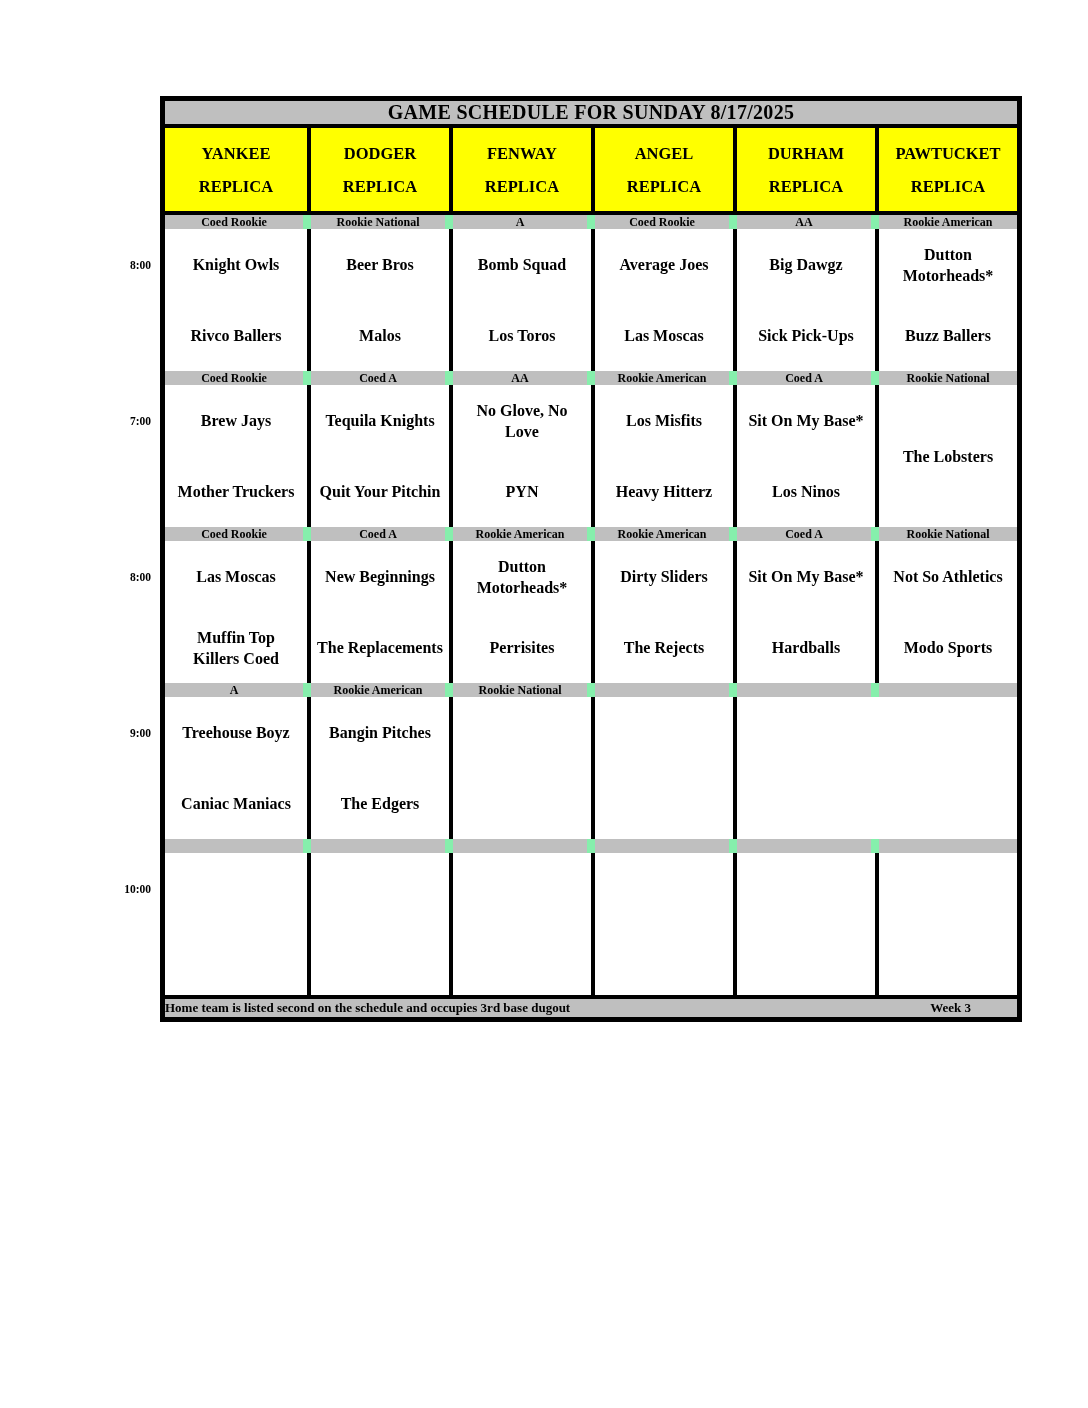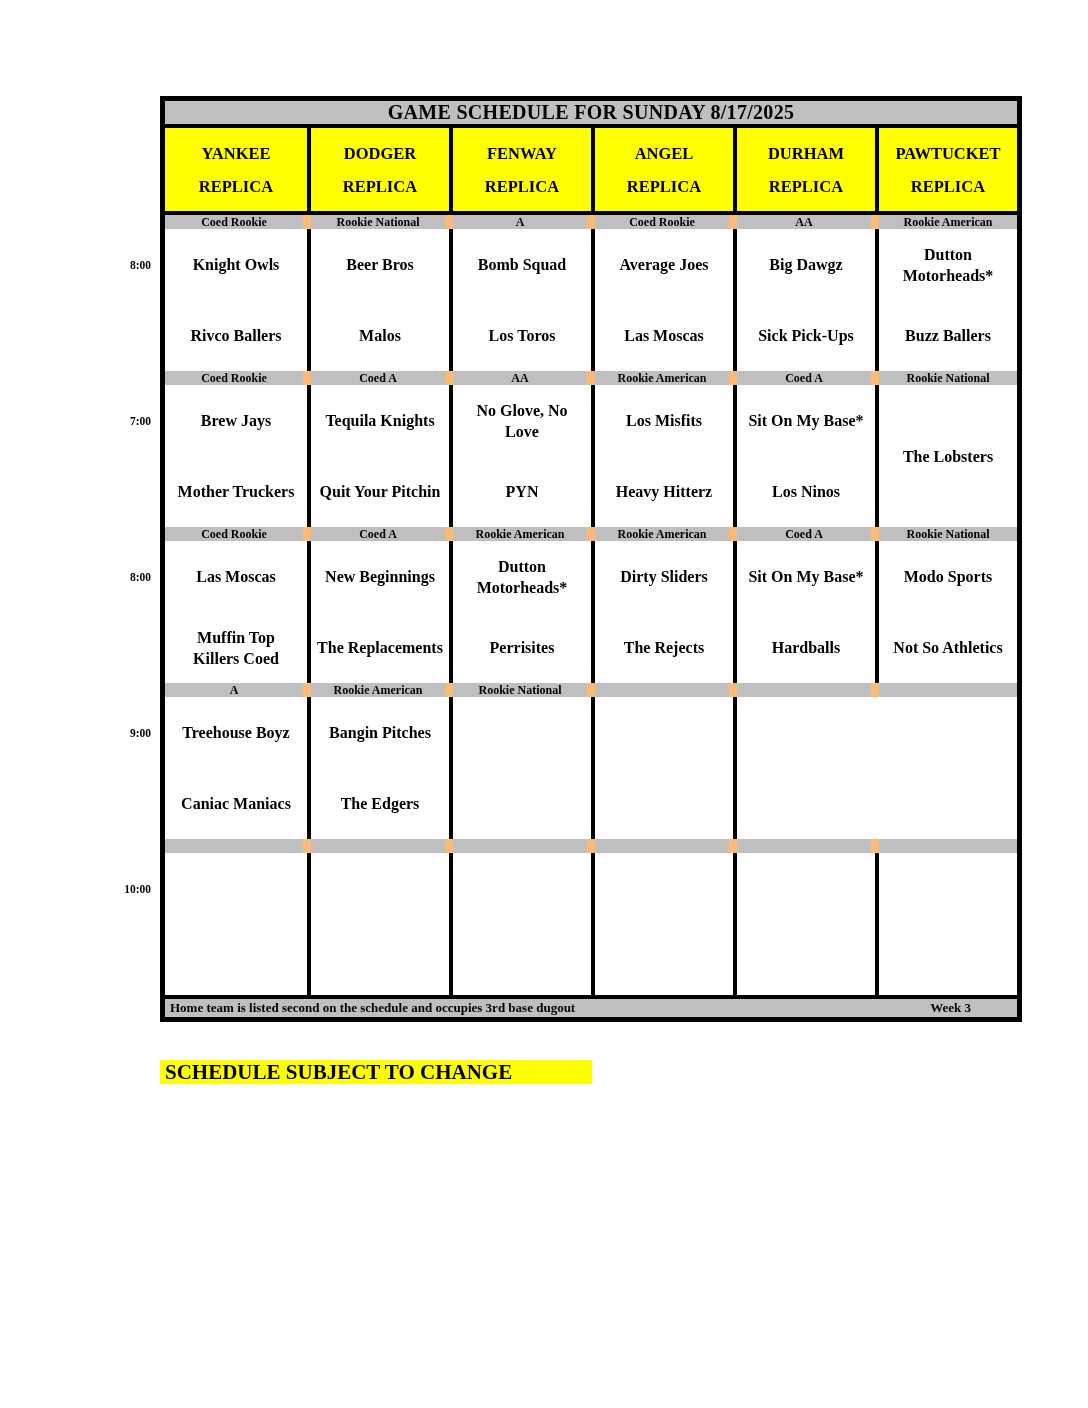--- a/index.html
+++ b/index.html
@@ -25,21 +25,21 @@
     text-align:center;font-size:20px;line-height:23px;letter-spacing:0.3px;
   }
   .header-row{display:grid;grid-template-columns:repeat(6,1fr);height:83px;}
   .field-cell{
     background:var(--yellow);
     display:flex;align-items:center;justify-content:center;
     text-align:center;font-size:16.5px;line-height:33px;white-space:pre-line;
   }
   .field-cell + .field-cell{border-left:4px solid var(--border);}
   .division-row{display:grid;grid-template-columns:repeat(6,1fr);height:14px;}
-  .division-cell{background:#fdba74;}
+  .division-cell{background:#86efac;}
   .division-bar{
     height:100%;margin:0 4px;background:var(--band);
     display:flex;align-items:center;justify-content:center;
     font-size:12px;line-height:14px;white-space:nowrap;
   }
   .division-cell:first-child .division-bar{margin-left:0;}
   .division-cell:last-child .division-bar{margin-right:0;}
   .team-block{display:grid;grid-template-columns:repeat(6,1fr);height:142px;position:relative;}
   .team-cell{display:flex;flex-direction:column;background:#fff;}
   .team-cell + .team-cell{border-left:4px solid var(--border);}
@@ -48,21 +48,21 @@
     text-align:center;font-size:16px;line-height:21px;
     white-space:pre-line;padding:0 2px;
   }
   .time-label{
     position:absolute;right:calc(100% + 14px);top:0;height:71px;
     display:flex;align-items:center;font-size:11.5px;white-space:nowrap;
   }
   .footer-row{
     height:18px;background:var(--band);
     display:flex;align-items:center;justify-content:space-between;
-    font-size:13px;padding-left:5px;padding-right:46px;
+    font-size:13px;padding-right:46px;
   }
   .banner{
     position:absolute;left:134px;top:1060px;width:432px;height:24px;
     background:var(--yellow);font-size:21px;line-height:24px;
     padding-left:5px;box-sizing:border-box;white-space:nowrap;
   }
 </style>
 </head>
 <body>
 
@@ -217,22 +217,22 @@
           </div>
           <div class="team-cell">
             <div class="team-name">Dirty Sliders</div>
             <div class="team-name">The Rejects</div>
           </div>
           <div class="team-cell">
             <div class="team-name">Sit On My Base*</div>
             <div class="team-name">Hardballs</div>
           </div>
           <div class="team-cell">
+            <div class="team-name">Not So Athletics</div>
             <div class="team-name">Modo Sports</div>
-            <div class="team-name">Not So Athletics</div>
           </div>
         </div>
         <div class="division-row">
           <div class="division-cell">
             <div class="division-bar">A</div>
           </div>
           <div class="division-cell">
             <div class="division-bar">Rookie American</div>
           </div>
           <div class="division-cell">
@@ -317,14 +317,13 @@
             <div class="team-name"></div>
             <div class="team-name"></div>
           </div>
         </div>
       </div>
     <div class="footer-row">
       <span>Home team is listed second on the schedule and occupies 3rd base dugout</span>
       <span>Week 3</span>
     </div>
   </div>
-  <div class="banner">SCHEDULE SUBJECT TO CHANGE</div>
 </div>
 
 </body></html>

